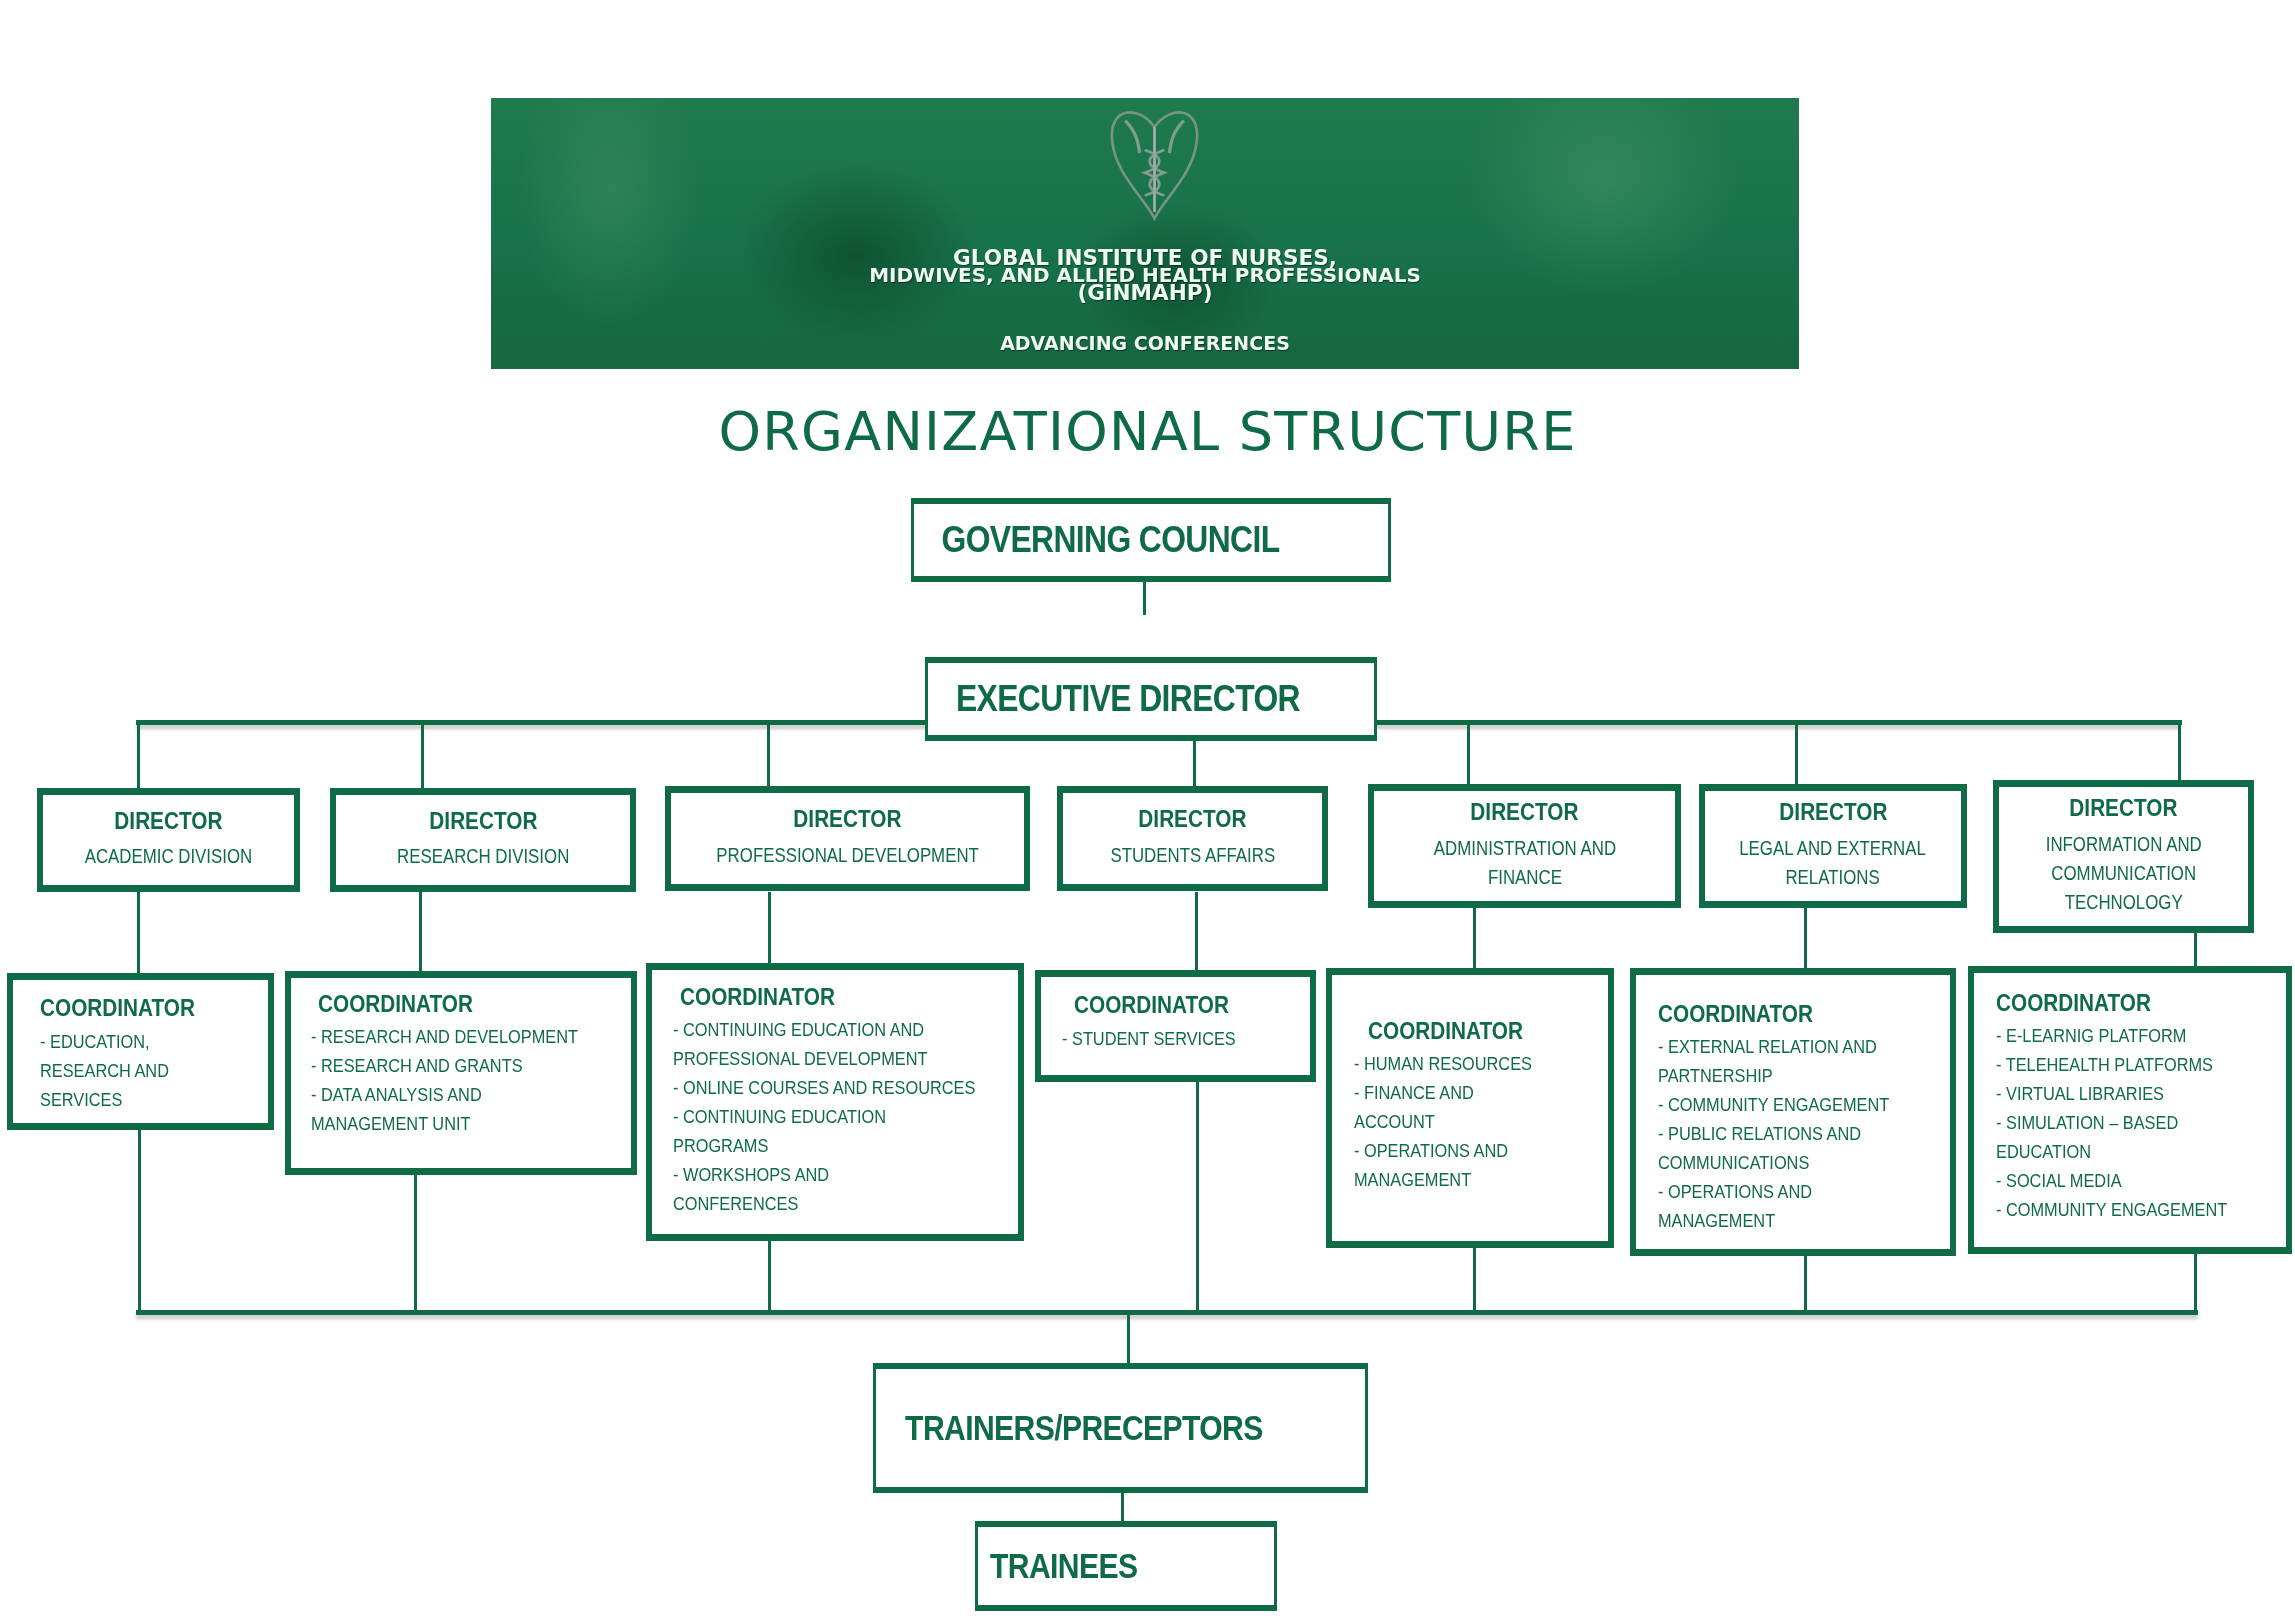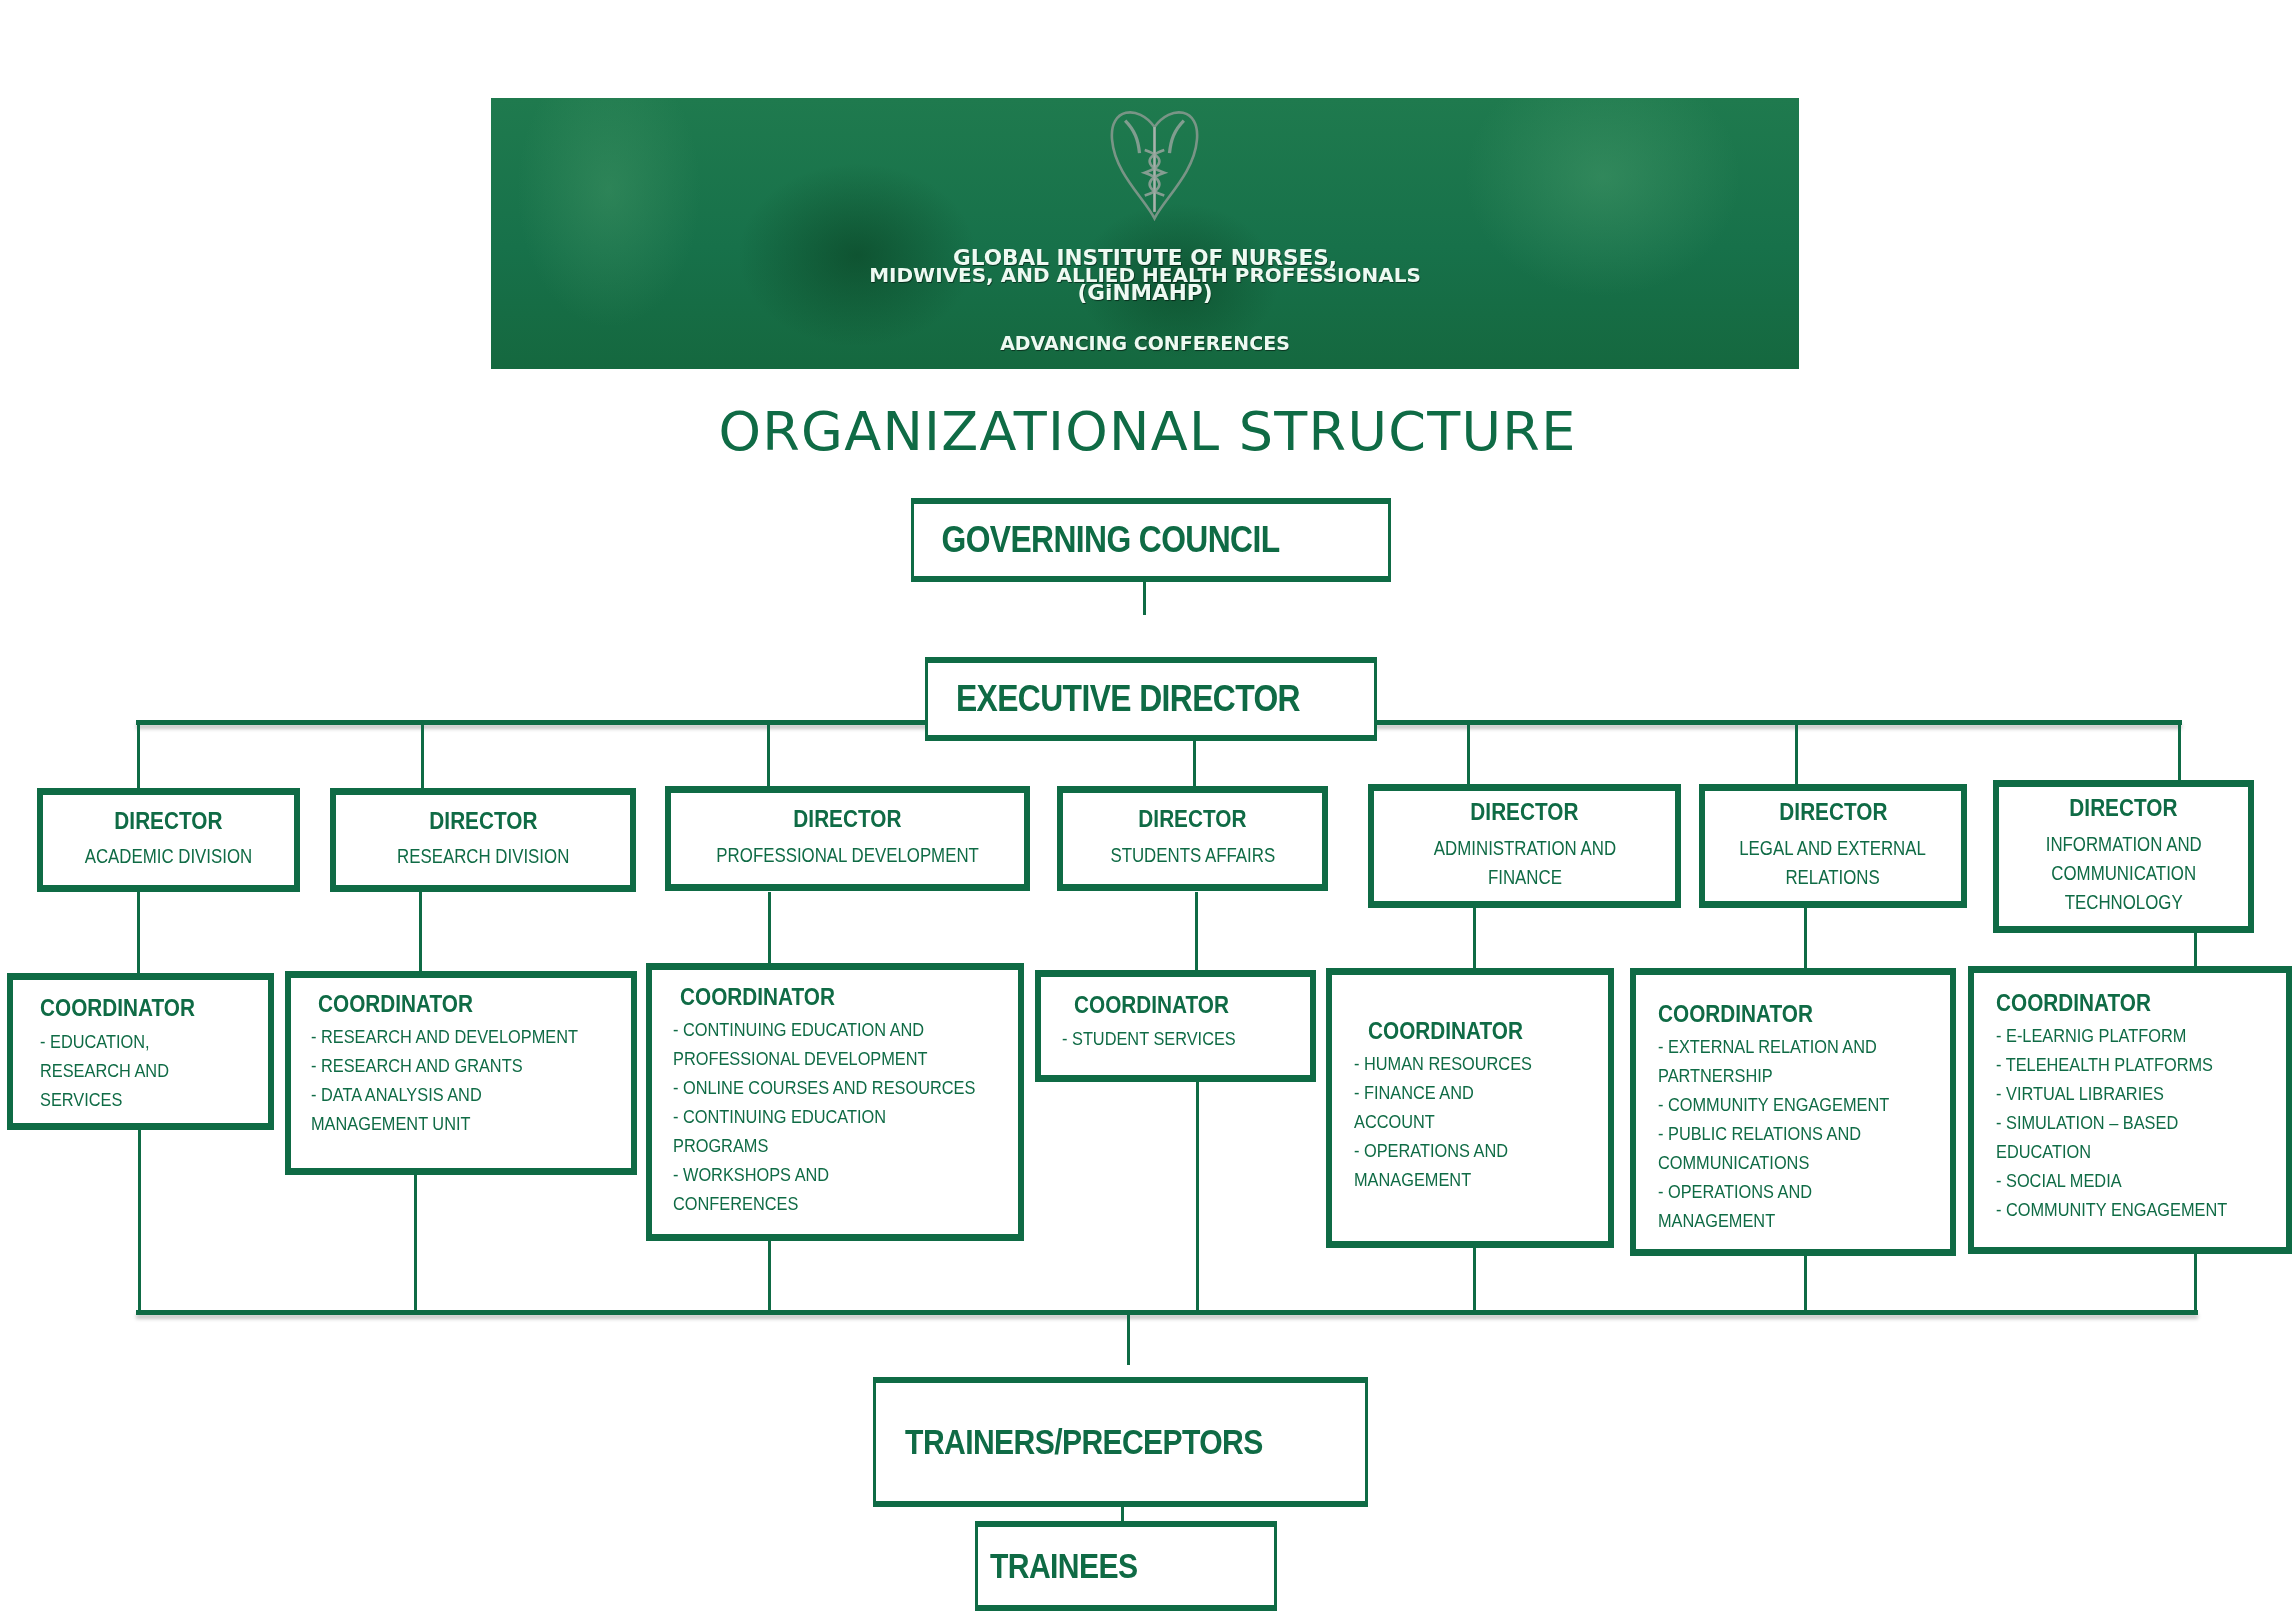--- a/index.html
+++ b/index.html
@@ -175,19 +175,19 @@
   <div class="coord-title">COORDINATOR</div>
   <div class="coord-line">- E-LEARNIG PLATFORM</div>
   <div class="coord-line">- TELEHEALTH PLATFORMS</div>
   <div class="coord-line">- VIRTUAL LIBRARIES</div>
   <div class="coord-line">- SIMULATION – BASED</div>
   <div class="coord-line">EDUCATION</div>
   <div class="coord-line">- SOCIAL MEDIA</div>
   <div class="coord-line">- COMMUNITY ENGAGEMENT</div>
 </div>
 
-<div class="box top" style="left:873px;top:1363px;width:495px;height:130px;margin-top:14px;">
+<div class="box top" style="left:873px;top:1363px;width:495px;height:130px;">
   <span class="top-label" style="font-size:35px;">TRAINERS/PRECEPTORS</span>
 </div>
 <div class="box top" style="left:975px;top:1521px;width:302px;height:90px;">
   <span class="top-label" style="font-size:35px;">TRAINEES</span>
 </div>
 
 
 </body></html>

